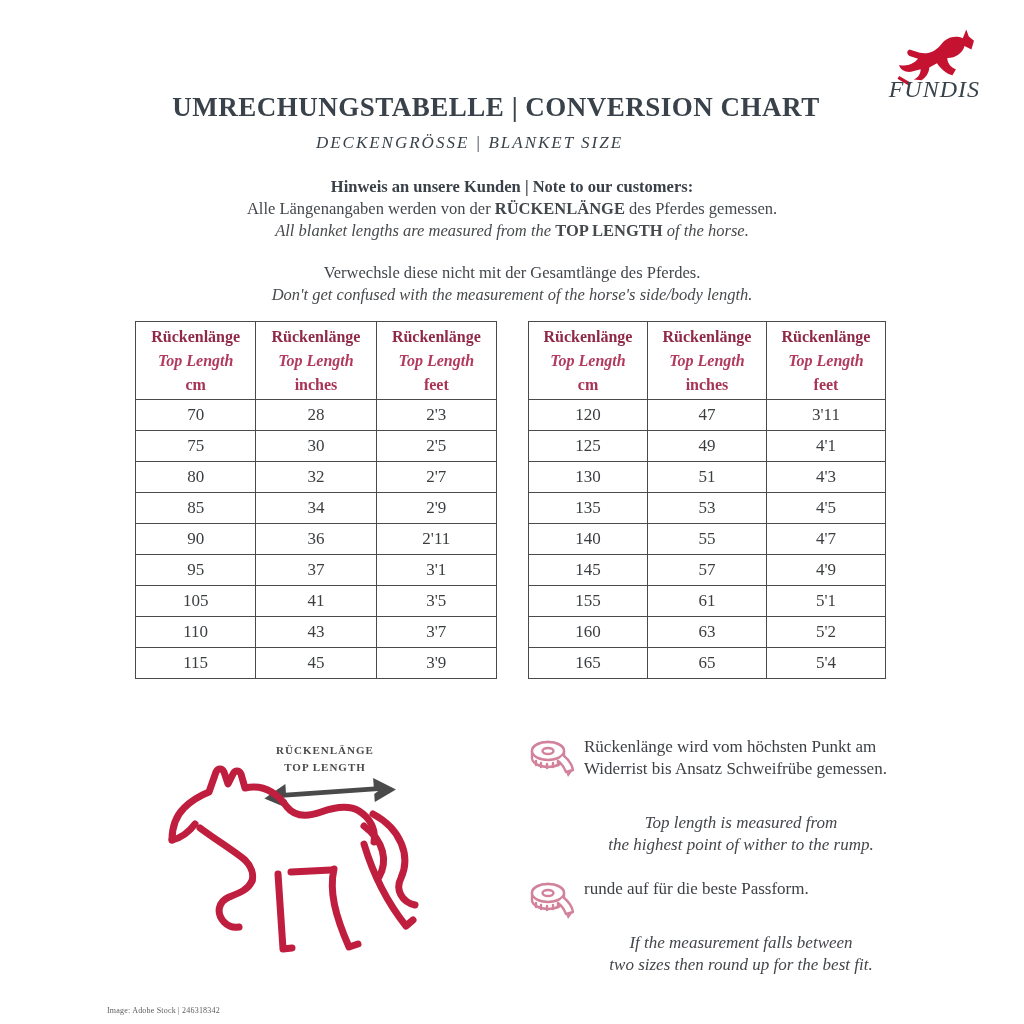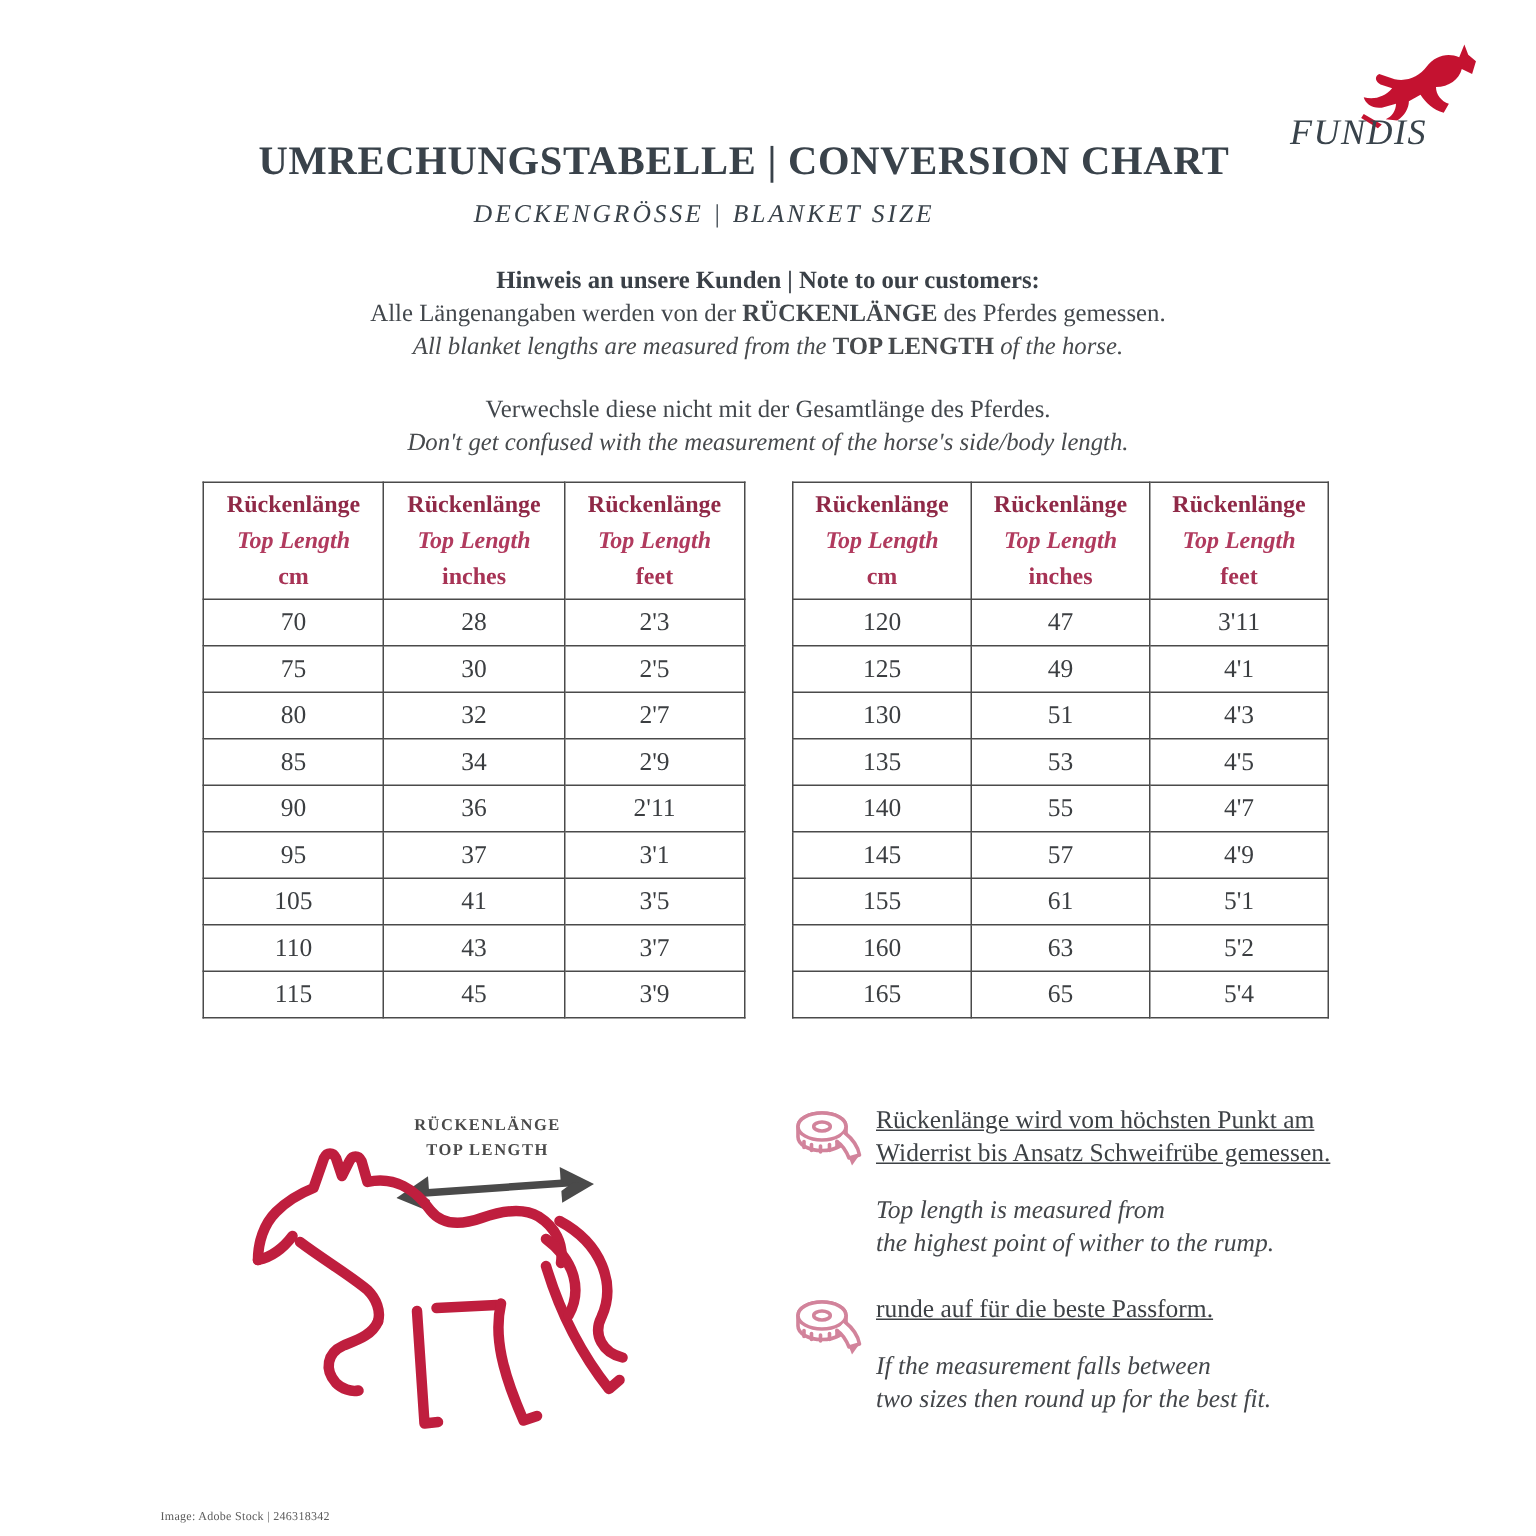--- a/index.html
+++ b/index.html
@@ -1,21 +1,21 @@
 <!DOCTYPE html>
 <html><head>
 <meta charset="utf-8">
 <style>
   * { margin:0; padding:0; box-sizing:border-box; }
   html,body { width:1024px; height:1024px; background:#ffffff; overflow:hidden; }
   body { font-family:"Liberation Serif","DejaVu Serif",serif; color:#3a434b; position:relative; }
   .page { position:absolute; inset:0; background:#ffffff; }
 
   
-  .logo { position:absolute; top:26px; right:34px; width:130px; }
+  .logo { position:absolute; top:26px; right:44px; width:130px; text-align:right; }
   .logo svg { display:block; margin:0 0 -14px auto; }
   .brand { font-size:24px; font-style:italic; color:#39434b; letter-spacing:1px; }
 
   
   .title { position:absolute; top:92px; left:0; width:992px; text-align:center;
            font-size:27px; font-weight:bold; letter-spacing:0.5px; color:#39424a; }
   .subtitle { position:absolute; top:133px; left:0; width:939px; text-align:center;
               font-size:17px; font-style:italic; letter-spacing:2px; color:#39424a; }
 
   
@@ -40,22 +40,22 @@
   
   .diagram-label { position:absolute; left:240px; top:742px; width:170px; text-align:center;
                    font-size:11px; font-weight:bold; letter-spacing:1px; color:#4a4a4a; line-height:17px; }
   .diagram-arrow { position:absolute; left:264px; top:778px; transform:rotate(-4deg); }
   .horse-art { position:absolute; left:158px; top:756px; }
 
   
   .tips { position:absolute; left:528px; top:736px; width:370px; font-size:17px; line-height:22px; color:#3d4145; }
   .tip { position:relative; padding-left:56px; }
   .tip .tape { position:absolute; left:0; top:2px; }
-  .tip-de { font-weight:normal;text-decoration:underline; }
-  .tip-en { font-style:italic; margin-top:16px; margin-bottom:22px; color:#43464a; }
+  .tip-de { font-weight:normal; }
+  .tip-en { font-style:italic; margin-top:32px; margin-bottom:22px; color:#43464a;text-align:center; }
 
   .credit { position:absolute; left:107px; top:1006px; font-size:8px; color:#5c5c5c;
             font-family:Liberation Serif, serif; letter-spacing:0.2px; }
 </style>
 </head>
 <body>
 
 <div class="page">
 
   <div class="logo">

